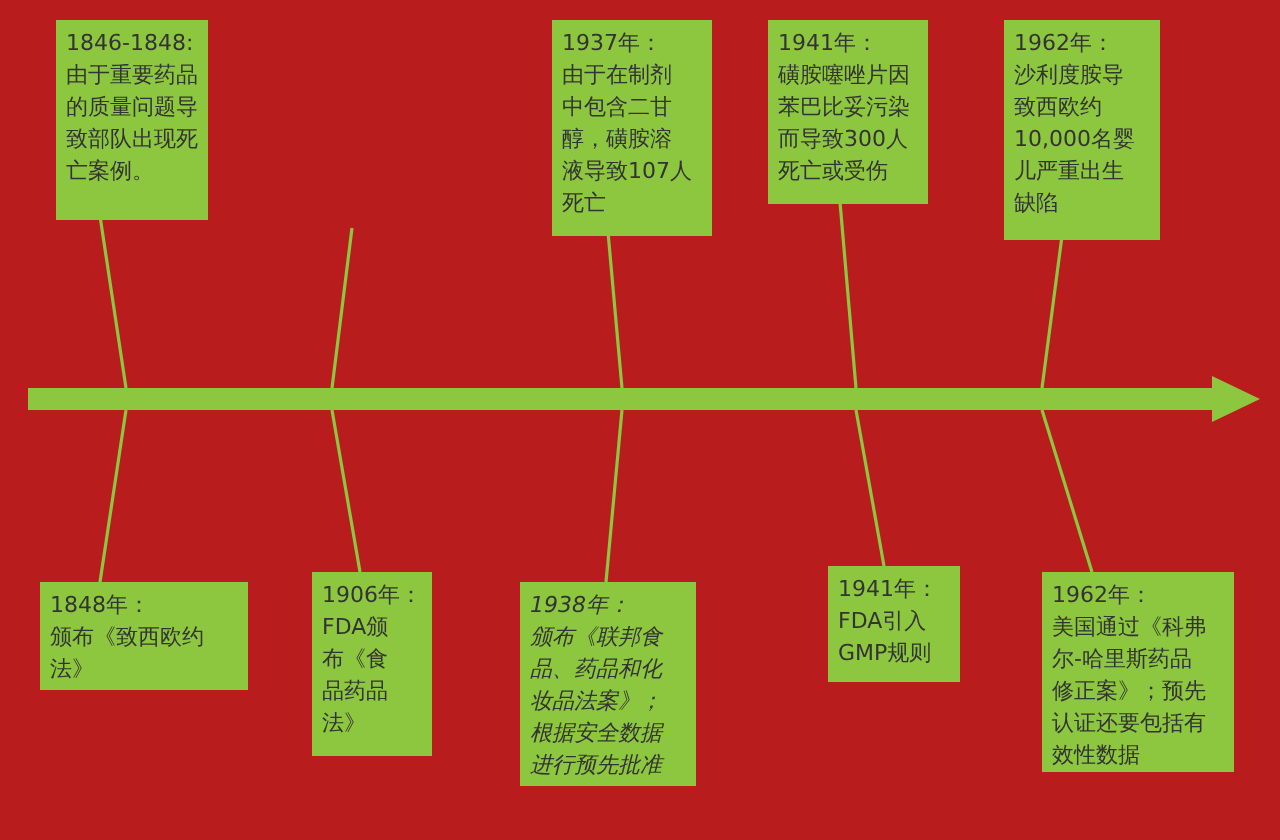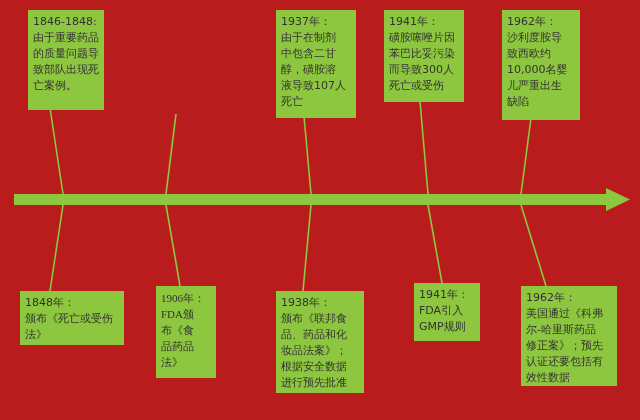--- a/index.html
+++ b/index.html
@@ -36,22 +36,22 @@
     box-sizing: border-box;
   }
   
   .t1 { left: 28px;  top: 10px; width: 76px;  height: 100px; }
   .t2 { left: 148px; top: 8px;  width: 86px;  height: 108px; }
   .t3 { left: 276px; top: 10px; width: 80px;  height: 108px; }
   .t4 { left: 384px; top: 10px; width: 80px;  height: 92px;  }
   .t5 { left: 502px; top: 10px; width: 78px;  height: 110px; }
   
   .b1 { left: 20px;  top: 291px; width: 104px; height: 54px;  }
-  .b2 { left: 156px; top: 286px; width: 60px;  height: 92px; font-family: Liberation Serif, serif;  }
-  .b3 { left: 276px; top: 291px; width: 88px;  height: 102px; }
+  .b2 { left: 156px; top: 286px; width: 60px;  height: 92px;  }
+  .b3 { left: 260px; top: 291px; width: 88px;  height: 102px; font-style: italic; }
   .b4 { left: 414px; top: 283px; width: 66px;  height: 58px;  }
   .b5 { left: 521px; top: 286px; width: 96px;  height: 100px; }
 </style>
 </head>
 <body>
 
 <div class="canvas">
 
   <svg class="lines" viewBox="0 0 640 420" aria-hidden="true">
 
@@ -88,21 +88,21 @@
 而导致300人
 死亡或受伤</div>
   <div class="box t5">1962年：
 沙利度胺导
 致西欧约
 10,000名婴
 儿严重出生
 缺陷</div>
 
   <div class="box b1">1848年：
-颁布《死亡或受伤
+颁布《致西欧约
 法》</div>
   <div class="box b2">1906年：
 FDA颁
 布《食
 品药品
 法》</div>
   <div class="box b3">1938年：
 颁布《联邦食
 品、药品和化
 妆品法案》；

